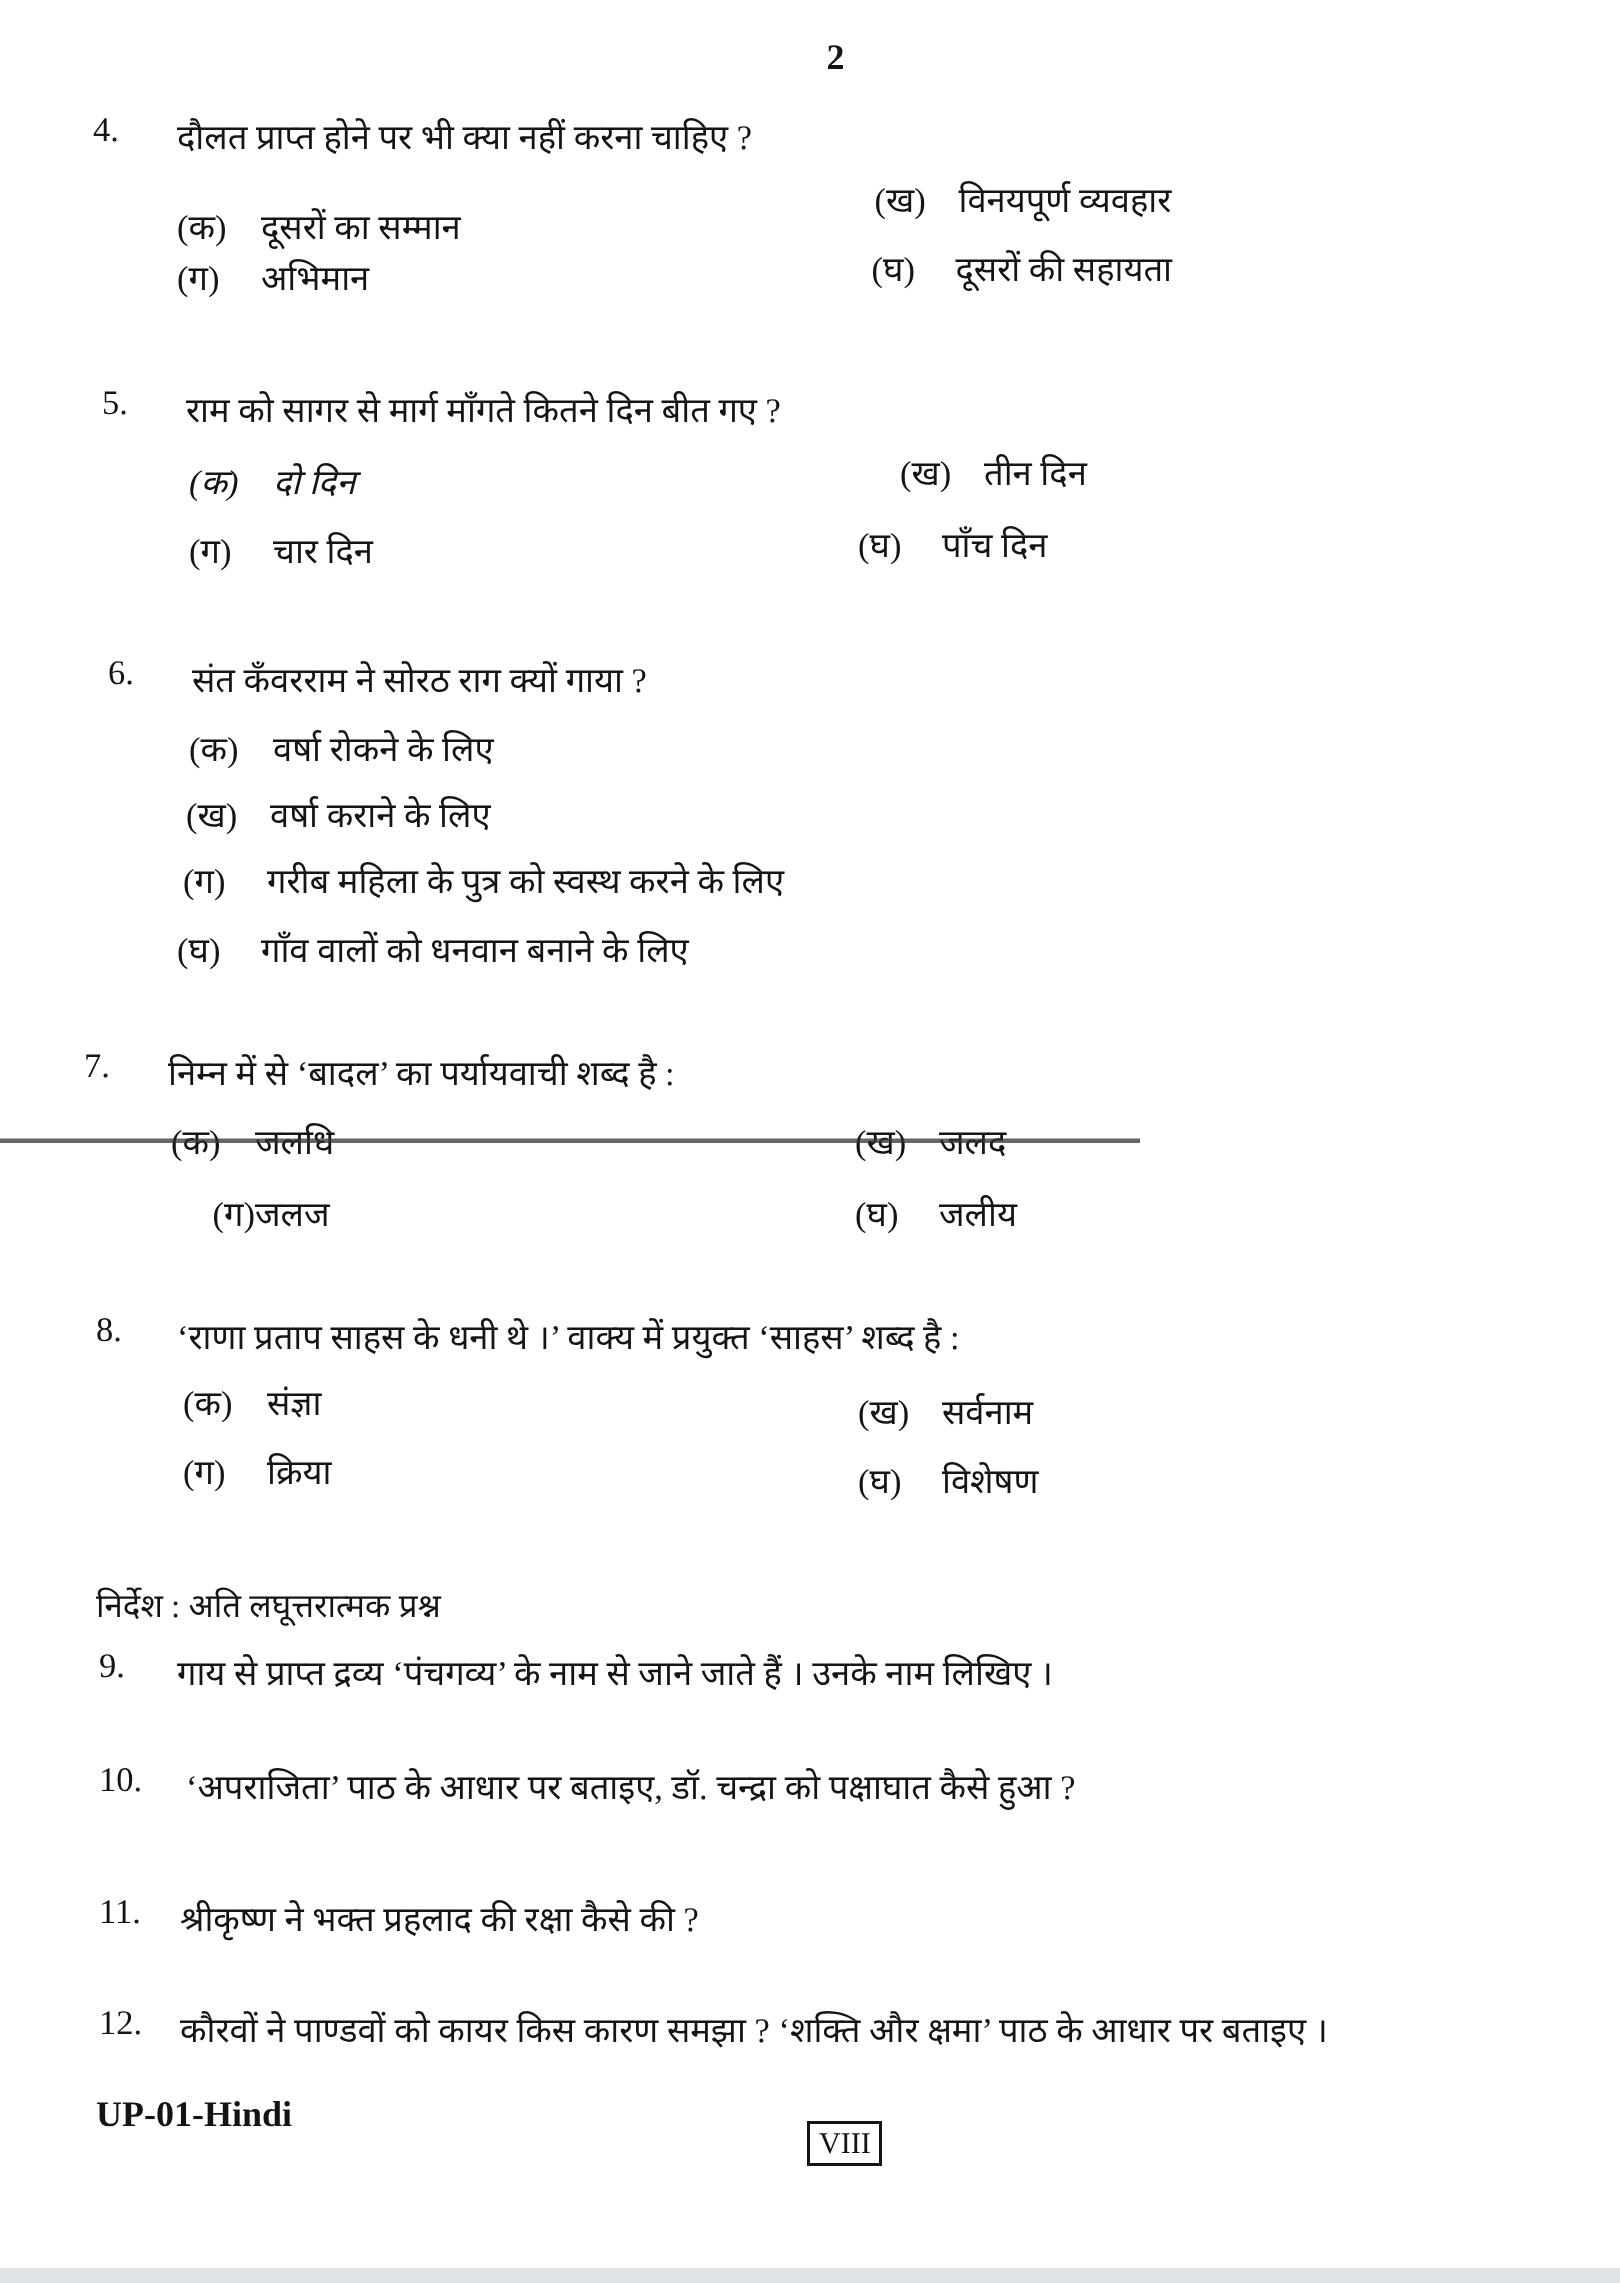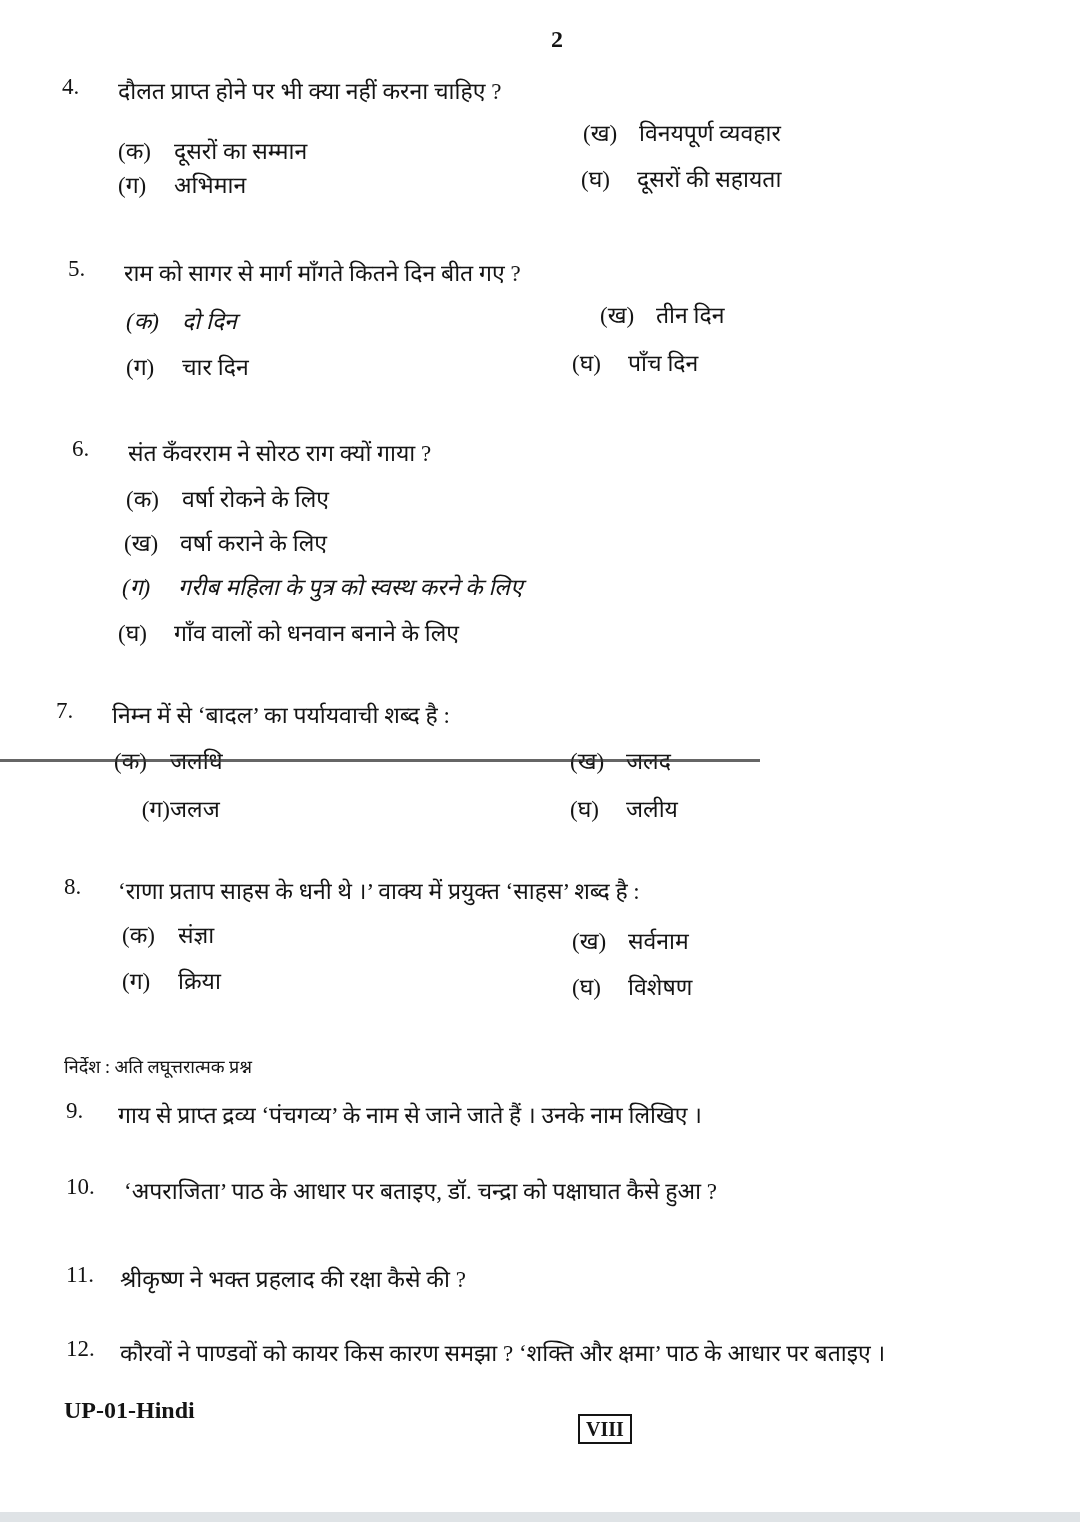--- a/index.html
+++ b/index.html
@@ -9,23 +9,23 @@
     font-family: "Liberation Serif", "DejaVu Serif", serif;
   }
   .page { position: absolute; left: 0; top: 0; width: 1080px; height: 1512px; background: #fff; }
   .bottom-band { position: absolute; left: 0; top: 1512px; width: 1080px; height: 10px; background: #dfe3e6; }
   .page-number { position: absolute; left: 551px; top: 26px; font-size: 24px; font-weight: bold; }
   .q { position: absolute; font-size: 23px; white-space: nowrap; }
   .qnum { position: absolute; }
   .qtext { position: absolute; text-align: center; }
   .opt { position: absolute; font-size: 23px; white-space: nowrap; }
   .opt .lbl { display: inline-block; width: 56px; }
-  .section { position: absolute; font-size: 18px; white-space: nowrap; }
+  .section { position: absolute; font-size: 22px; white-space: nowrap; }
   .footer-code { position: absolute; left: 64px; top: 1397px; font-size: 24px; font-weight: bold; }
-  .footer-set { position: absolute; left: 538px; top: 1414px; font-size: 20px; font-weight: bold; border: 2px solid #141414; padding: 0 6px; line-height: 26px; margin-left: 40px; }
+  .footer-set { position: absolute; left: 538px; top: 1414px; font-size: 20px; font-weight: normal; border: 2px solid #141414; padding: 0 6px; line-height: 26px; }
   .strike { position: absolute; left: 0; top: 759px; width: 760px; height: 3px; background: #333; opacity: 0.75; }
 </style>
 </head>
 <body>
 
 <div class="page">
 
   <div class="page-number">2</div>
 
   <div class="q" style="left:62px; top:74px;">
@@ -45,21 +45,21 @@
   <div class="opt" style="left:572px; top:298px;margin-left:28px;"><span class="lbl">(ख)</span><span>तीन दिन</span></div>
   <div class="opt" style="left:126px; top:350px;"><span class="lbl">(ग)</span><span>चार दिन</span></div>
   <div class="opt" style="left:572px; top:346px;"><span class="lbl">(घ)</span><span>पाँच दिन</span></div>
 
   <div class="q" style="left:72px; top:436px;">
     <span class="qnum" style="left:0">6.</span>
     <span class="qtext" style="left:56px">संत कँवरराम ने सोरठ राग क्यों गाया ?</span>
   </div>
   <div class="opt" style="left:126px; top:482px;"><span class="lbl">(क)</span><span>वर्षा रोकने के लिए</span></div>
   <div class="opt" style="left:124px; top:526px;"><span class="lbl">(ख)</span><span>वर्षा कराने के लिए</span></div>
-  <div class="opt" style="left:122px; top:570px;font-style:italic;"><span class="lbl">(ग)</span><span>गरीब महिला के पुत्र को स्वस्थ करने के लिए</span></div>
+  <div class="opt" style="left:122px; top:570px;"><span class="lbl">(ग)</span><span>गरीब महिला के पुत्र को स्वस्थ करने के लिए</span></div>
   <div class="opt" style="left:118px; top:616px;"><span class="lbl">(घ)</span><span>गाँव वालों को धनवान बनाने के लिए</span></div>
 
   <div class="q" style="left:56px; top:698px;">
     <span class="qnum" style="left:0">7.</span>
     <span class="qtext" style="left:56px">निम्न में से ‘बादल’ का पर्यायवाची शब्द है :</span>
   </div>
   <div class="opt" style="left:114px; top:744px;"><span class="lbl">(क)</span><span>जलधि</span></div>
   <div class="opt" style="left:570px; top:744px;"><span class="lbl">(ख)</span><span>जलद</span></div>
   <div class="strike"></div>
   <div class="opt" style="left:114px; top:792px;text-align:right;"><span class="lbl">(ग)</span><span>जलज</span></div>

